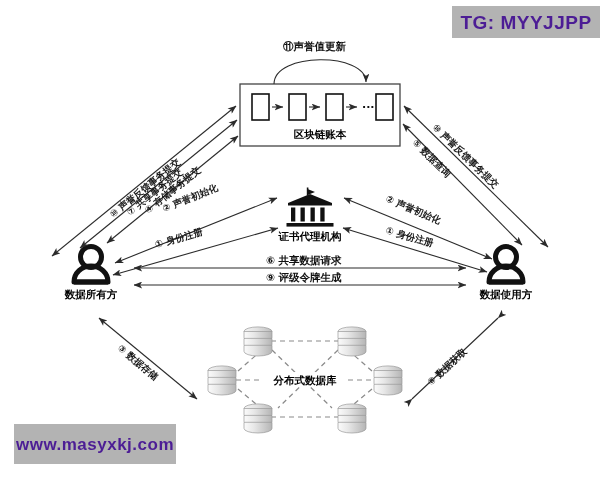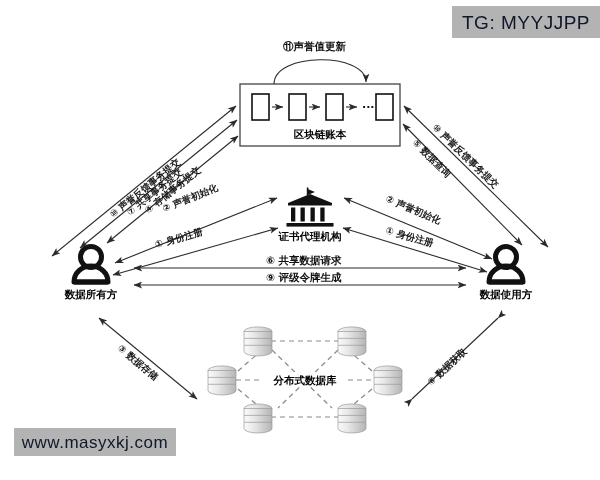--- a/index.html
+++ b/index.html
@@ -25,41 +25,41 @@
     position: absolute;
     left: 0;
     top: 0;
     width: 600px;
     height: 480px;
     display: block;
   }
   .wm {
     position: absolute;
     background: #b3b3b3;
-    color: #0f172a;
+    color: #4c1d95;
     font-family: "Liberation Sans", sans-serif;
-    font-weight: 400;
+    font-weight: 700;
     letter-spacing: 0.5px;
     display: flex;
     align-items: center;
     justify-content: center;
     line-height: 1;
   }
   #wm-top {
     right: 0px;
     top: 6px;
     width: 148px;
     height: 32px;
     font-size: 19px;
   }
   #wm-bottom {
     left: 14px;
-    bottom: 24px;
+    bottom: 16px;
     width: 162px;
-    height: 28px;
+    height: 40px;
     font-size: 17px;
   }
   .lbl {
     font-family: "DejaVu Sans", "Liberation Sans", sans-serif;
     fill: #1a1a1a;
     font-size: 9.5px;
     font-weight: 700;
   }
   .lbl-cn {
     font-family: "DejaVu Sans", "Liberation Sans", sans-serif;

